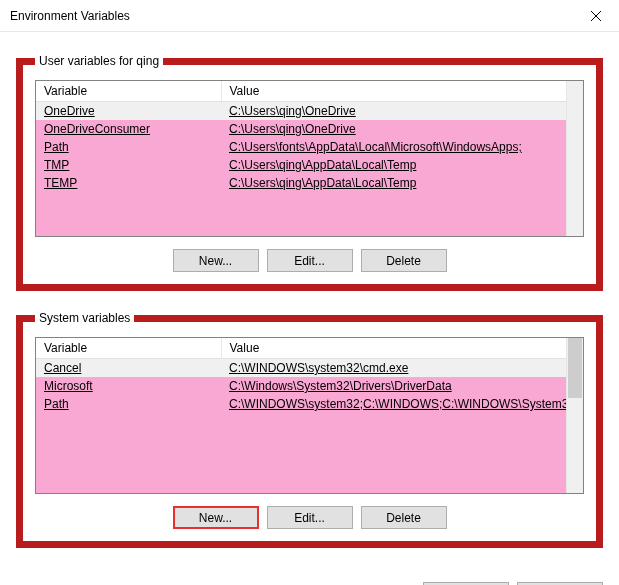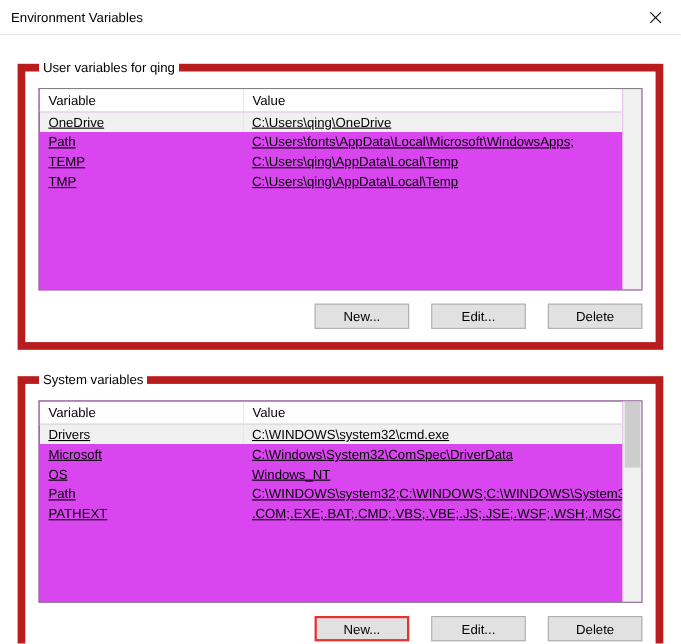--- a/index.html
+++ b/index.html
@@ -4,31 +4,31 @@
 <style>
 * { box-sizing: border-box; margin: 0; padding: 0; }
 body { font-family: "Segoe UI", Tahoma, sans-serif; font-size: 12px; background: #fff; width: 619px; height: 585px; overflow: hidden; color: #000; }
 .titlebar { height: 32px; display: flex; align-items: center; padding-left: 10px; border-bottom: 1px solid #e8e8e8; justify-content: flex-end; }
 .titlebar .title { flex: 1; font-size: 12px; }
 .titlebar .close { width: 46px; height: 32px; display: flex; align-items: center; justify-content: center; }
 .titlebar .close svg { width: 10px; height: 10px; }
 .content { padding: 22px 16px 16px 16px; }
 fieldset { border: 7px solid #b91c1c; padding: 12px 12px 12px 12px; position: relative; }
 fieldset legend { font-size: 12px; padding: 0 4px; color: #000; }
-.table-wrap { border: 1px solid #828282; height: 184px; position: relative; background: #d946ef; display: flex; }
+.table-wrap { border: 1px solid #828282; height: 157px; position: relative; background: #f9a8d4; display: flex; }
 .table-body { flex: 1; overflow: hidden; }
 .table-scroll { width: 17px; background: #f0f0f0; border-left: 1px solid #e6e6e6; position: relative; }
 .thumb { position: absolute; left: 1px; right: 1px; background: #cdcdcd; }
 table { border-collapse: collapse; width: 100%; table-layout: fixed; }
 thead th { text-align: left; font-weight: normal; padding: 3px 8px; border-bottom: 1px solid #e1e1e1; background: #fff; font-size: 12px; }
 thead th:first-child { border-right: 1px solid #e8e8e8; }
 tbody td { padding: 2px 8px; font-size: 12px; white-space: nowrap; overflow: hidden; text-overflow: clip; text-decoration: underline; }
 tbody tr.selected td { background: #f0f0f0; }
 .col-var { width: 185px; }
-.btn-row { display: flex; justify-content: flex-end; gap: 20px; margin-top: 12px; }
+.btn-row { display: flex; justify-content: center; gap: 8px; margin-top: 12px; }
 .btn { width: 86px; height: 23px; border: 1px solid #adadad; background: #e1e1e1; font-family: inherit; font-size: 12px; cursor: pointer; display: flex; align-items: center; justify-content: center; }
 .highlight { border: 2px solid #ea2f2f; background: #e1e1e1; }
 .gap { height: 20px; }
 .footer { display: flex; justify-content: flex-end; gap: 8px; padding: 18px 16px 0 16px; }
 </style>
 </head>
 <body>
 
 <div class="titlebar">
   <span class="title">Environment Variables</span>
@@ -55,29 +55,33 @@
               <th>Variable</th>
               <th>Value</th>
             </tr>
           </thead>
           <tbody>
             <tr class="selected">
                 <td>OneDrive</td>
                 <td>C:\Users\qing\OneDrive</td>
               </tr>
             <tr>
+                <td>OneDriveConsumer</td>
+                <td>C:\Users\qing\OneDrive</td>
+              </tr>
+            <tr>
                 <td>Path</td>
                 <td>C:\Users\fonts\AppData\Local\Microsoft\WindowsApps;</td>
               </tr>
             <tr>
-                <td>TEMP</td>
+                <td>TMP</td>
                 <td>C:\Users\qing\AppData\Local\Temp</td>
               </tr>
             <tr>
-                <td>TMP</td>
+                <td>TEMP</td>
                 <td>C:\Users\qing\AppData\Local\Temp</td>
               </tr>
           </tbody>
         </table>
       </div>
       <div class="table-scroll"></div>
     </div>
     <div class="btn-row">
       <button class="btn">New...</button>
       <button class="btn">Edit...</button>
@@ -97,38 +101,30 @@
               <col>
             </colgroup>
           <thead>
             <tr>
               <th>Variable</th>
               <th>Value</th>
             </tr>
           </thead>
           <tbody>
             <tr class="selected">
-                <td>Drivers</td>
+                <td>Cancel</td>
                 <td>C:\WINDOWS\system32\cmd.exe</td>
               </tr>
             <tr>
                 <td>Microsoft</td>
-                <td>C:\Windows\System32\ComSpec\DriverData</td>
-              </tr>
-            <tr>
-                <td>OS</td>
-                <td>Windows_NT</td>
+                <td>C:\Windows\System32\Drivers\DriverData</td>
               </tr>
             <tr>
                 <td>Path</td>
                 <td>C:\WINDOWS\system32;C:\WINDOWS;C:\WINDOWS\System32\Wb...</td>
-              </tr>
-            <tr>
-                <td>PATHEXT</td>
-                <td>.COM;.EXE;.BAT;.CMD;.VBS;.VBE;.JS;.JSE;.WSF;.WSH;.MSC</td>
               </tr>
           </tbody>
         </table>
       </div>
       <div class="table-scroll">
         <div class="thumb" style="top:0;height:60px"></div>
       </div>
     </div>
     <div class="btn-row">
       <button class="btn highlight">New...</button>

